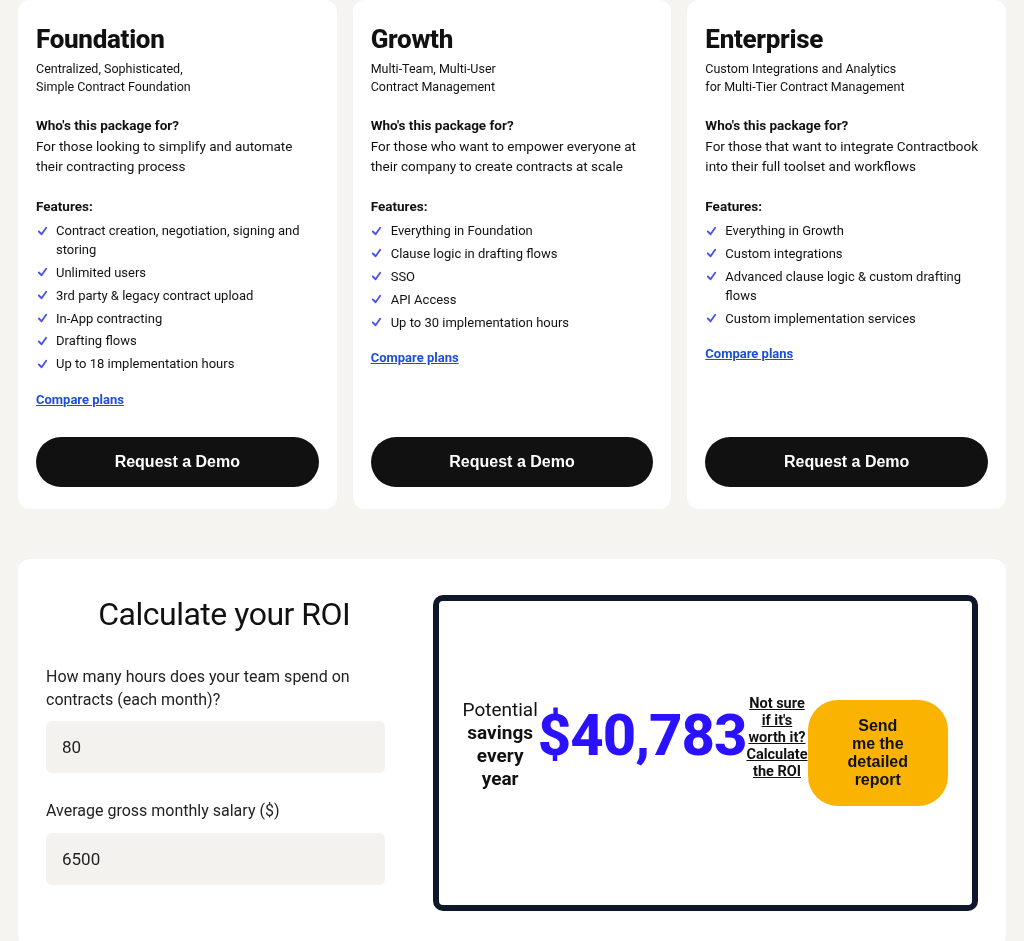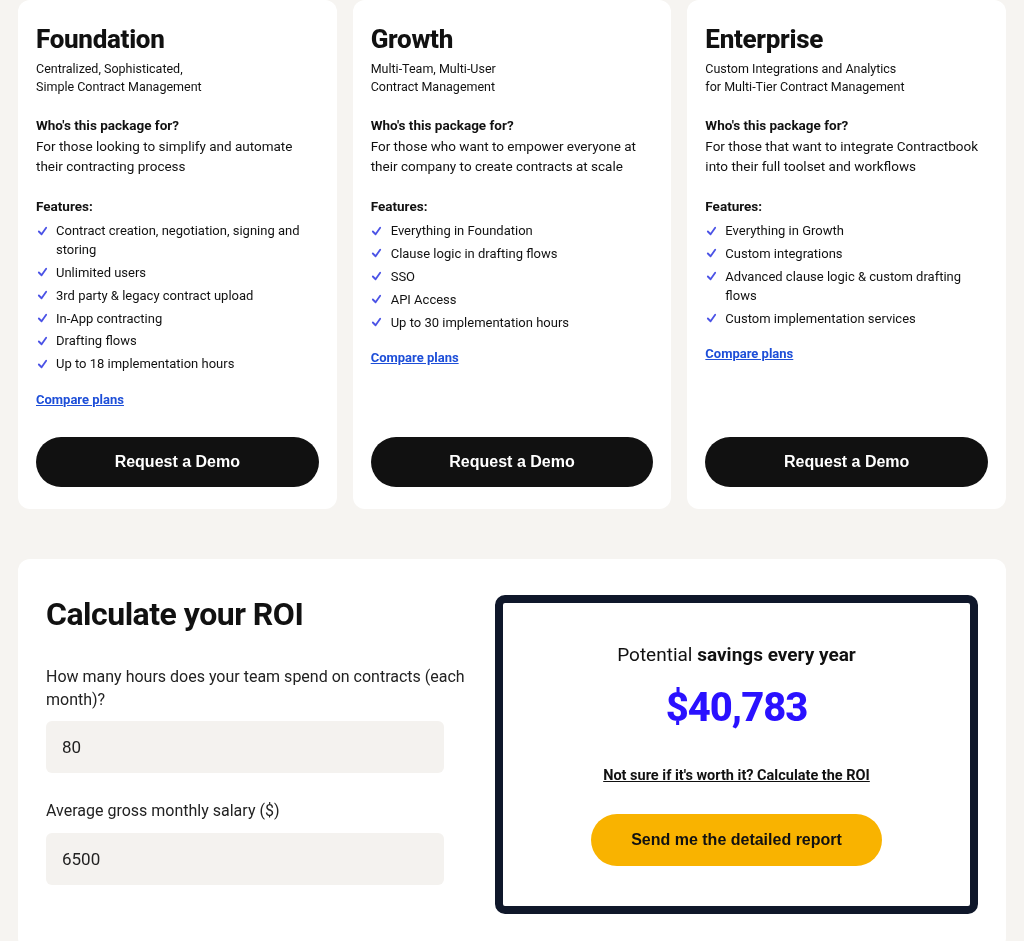--- a/index.html
+++ b/index.html
@@ -96,23 +96,24 @@
     background: #fff;
     border-radius: 12px;
     margin: 20px 18px;
     padding: 36px 28px 36px 28px;
     display: flex;
     gap: 30px;
   }
   .roi-left { flex: 1; }
   .roi-title {
     font-size: 32px;
-    font-weight: 700;
+    font-weight: 400;
     margin: 0 0 32px 0;
     letter-spacing: -0.5px;
+    text-align: center;
   }
   .roi-label {
     font-size: 16px;
     line-height: 1.45;
     margin: 0 0 10px 0;
     color: #222;
   }
   .roi-input {
     width: 95%;
     max-width: 420px;
@@ -120,37 +121,37 @@
     border: none;
     border-radius: 6px;
     padding: 16px 16px;
     font-size: 17px;
     color: #222;
     margin-bottom: 26px;
     font-family: inherit;
   }
   .roi-panel {
     flex: 1;
-    border: 8px solid #0f172a;
+    border: 6px solid #0f172a;
     border-radius: 10px;
     padding: 40px 24px;
     display: flex;
-    flex-direction: column;
+    flex-direction: row;
     align-items: center;
     text-align: center;
   }
   .savings-label {
     font-size: 19px;
     margin: 0 0 18px 0;
     color: #111;
   }
   .savings-label .light { font-weight: 400; }
   .savings-label .bold  { font-weight: 700; }
   .savings-amount {
-    font-size: 40px;
+    font-size: 58px;
     font-weight: 800;
     color: #2a11ff;
     letter-spacing: -1px;
     margin: 0 0 36px 0;
   }
   .roi-note {
     font-size: 14.5px;
     font-weight: 700;
     text-decoration: underline;
     color: #111;
@@ -166,21 +167,21 @@
     padding: 17px 40px;
     cursor: pointer;
   }
 </style>
 </head>
 <body>
 
 <div class="plans" id="plans-row">
     <div class="plan-card">
       <h3 class="plan-title">Foundation</h3>
-      <p class="plan-sub"><span>Centralized, Sophisticated,</span><br><span>Simple Contract Management</span></p>
+      <p class="plan-sub"><span>Centralized, Sophisticated,</span><br><span>Simple Contract Foundation</span></p>
       <p class="who-title">Who's this package for?</p>
       <p class="who-text">For those looking to simplify and automate their contracting process</p>
       <p class="features-title">Features:</p>
       <ul class="features-list">
         <li>
           <span class="check-icon">
             <svg viewBox="0 0 12 12" fill="none" stroke-width="2" stroke-linecap="round" stroke-linejoin="round">
               <path d="M2 6l3 3 5-7"></path>
             </svg>
           </span>

